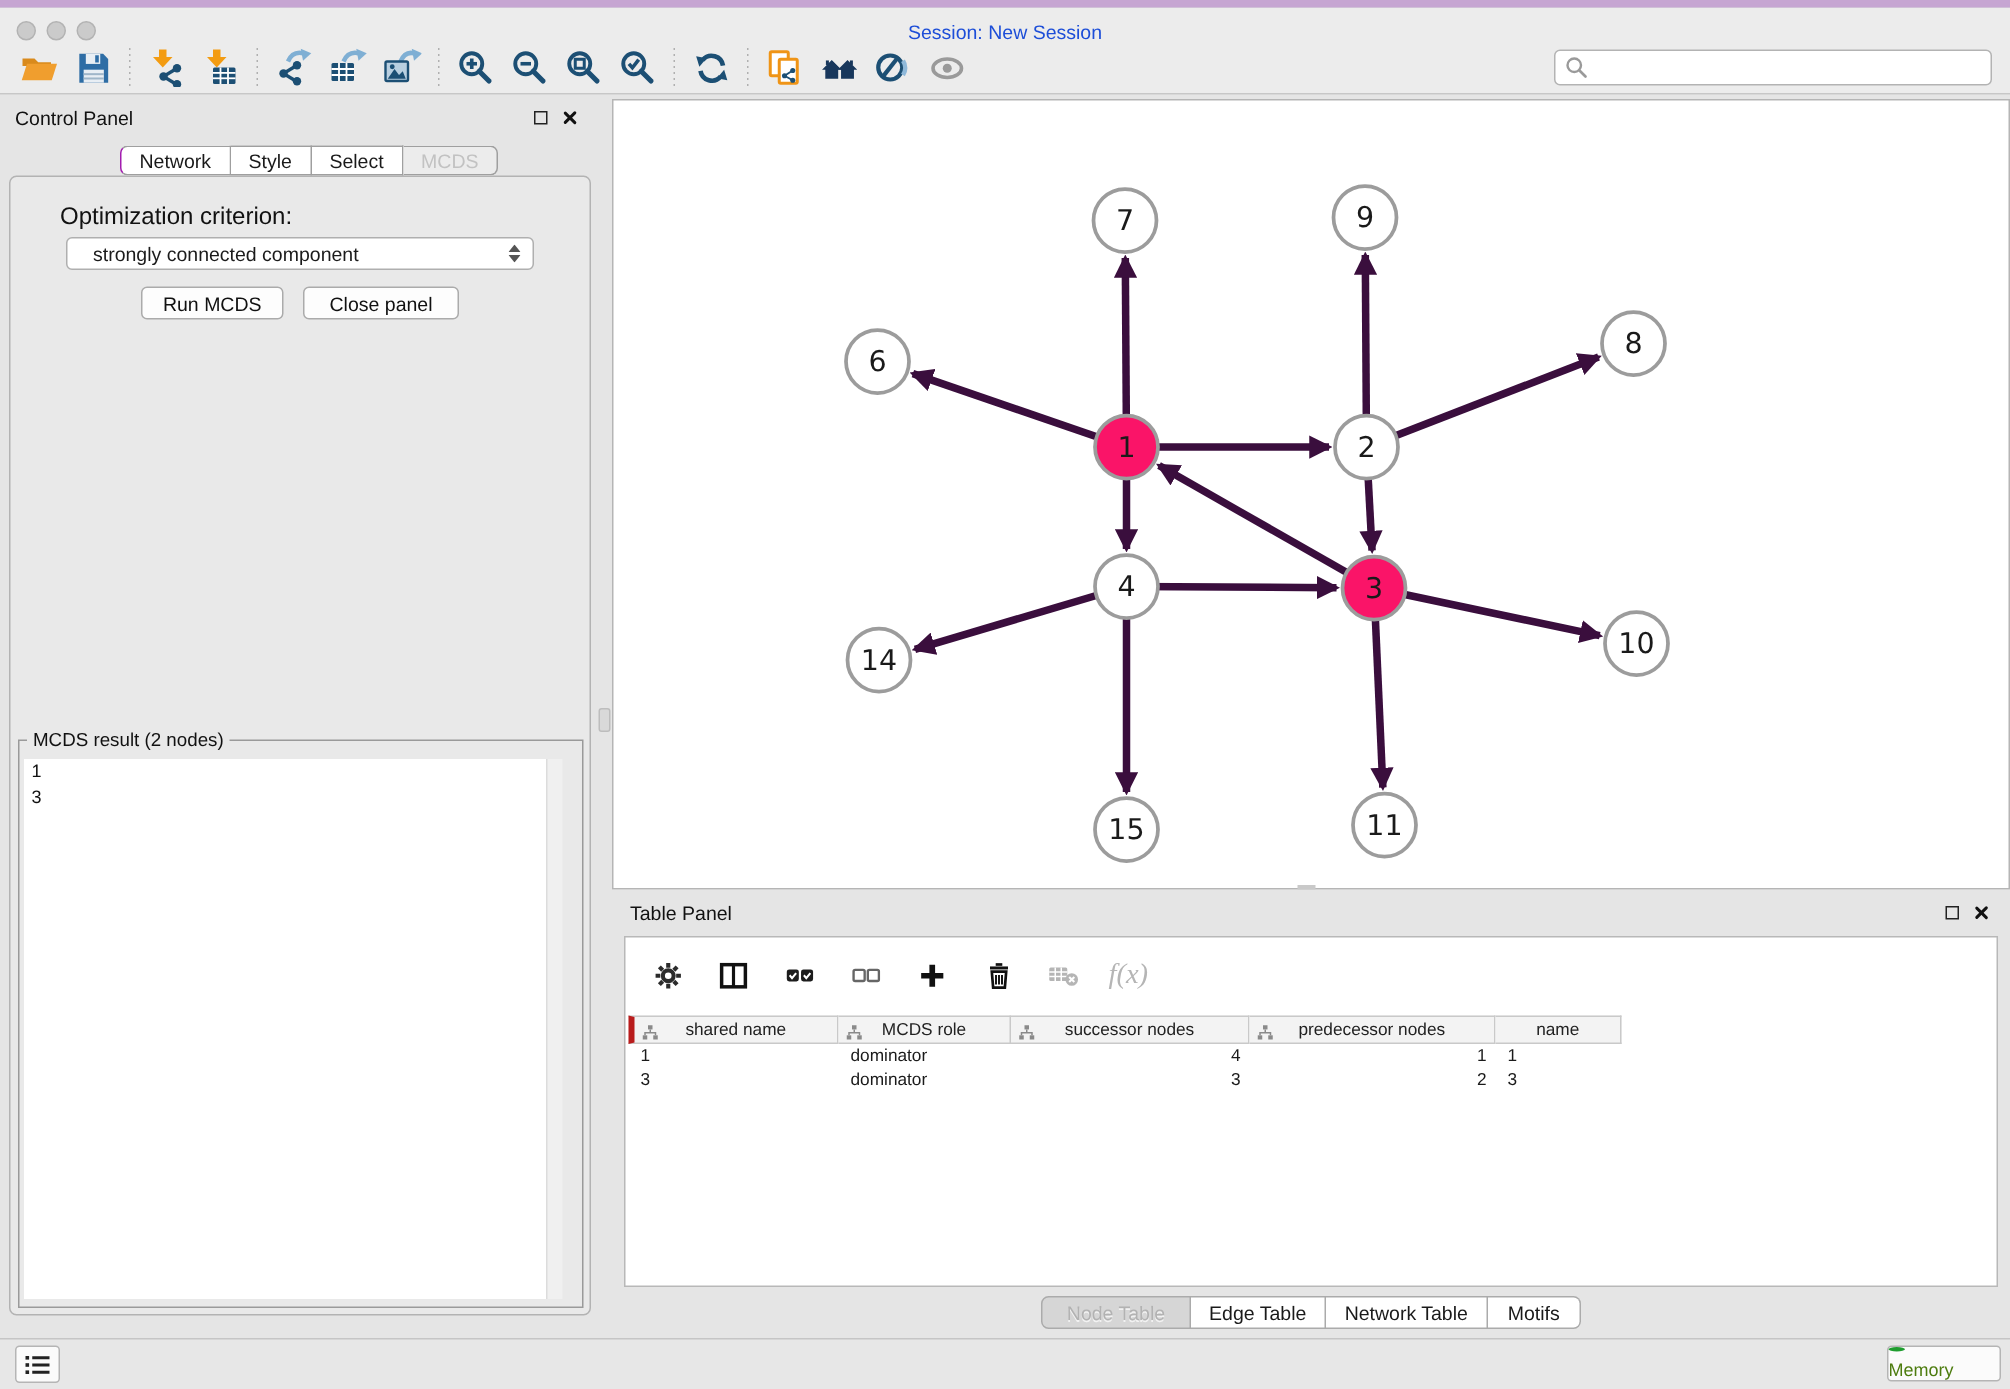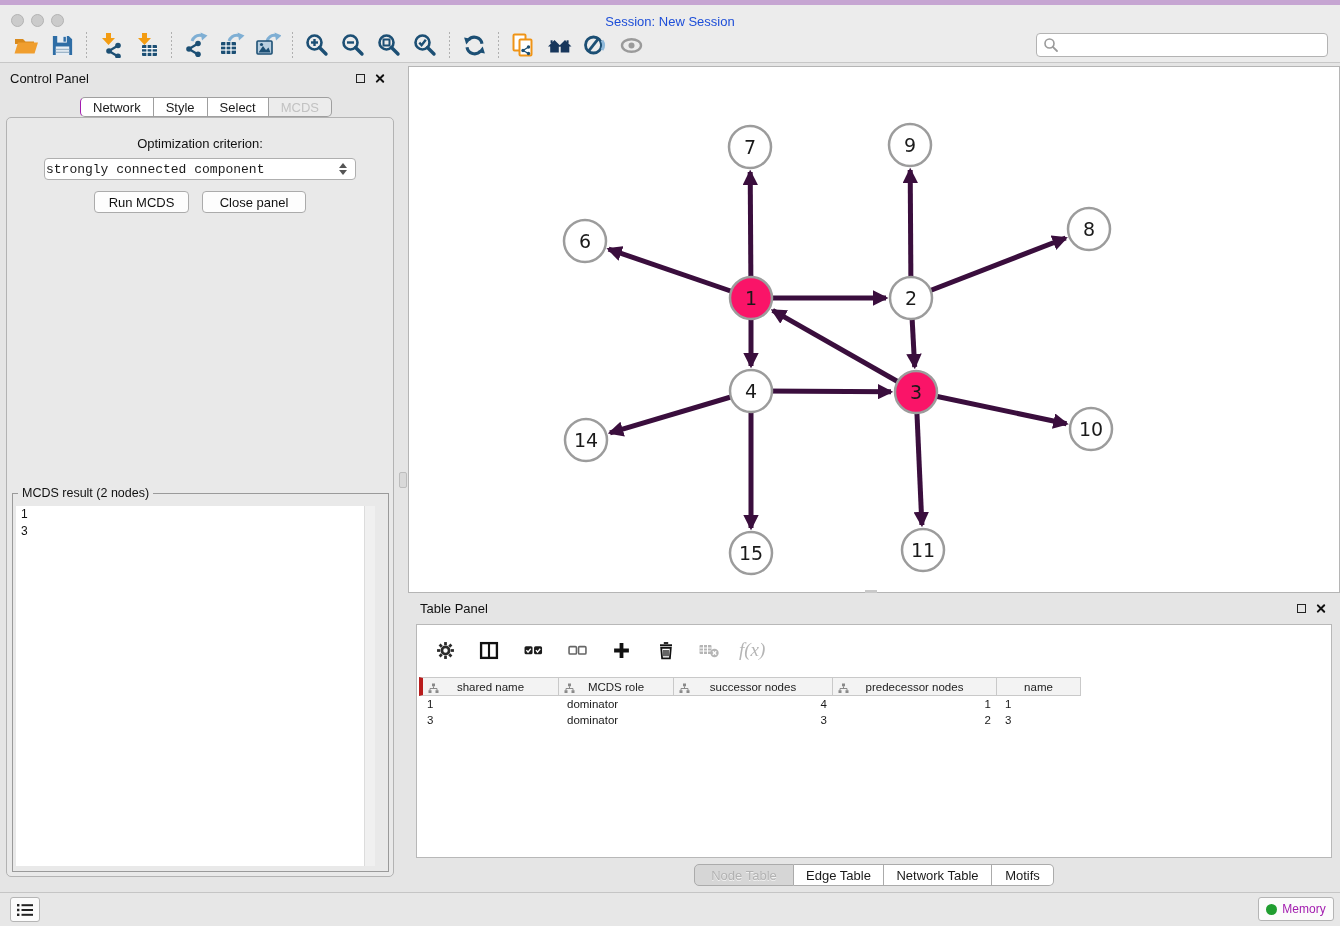--- a/index.html
+++ b/index.html
@@ -33,24 +33,24 @@
   .close-icon::before{transform:rotate(45deg);}
   .close-icon::after{transform:rotate(-45deg);}
   #cp-tabs{left:80px;top:97px;display:flex;}
   .seg-tab{height:20px;line-height:20px;text-align:center;font-size:13px;background:#fff;color:#1a1a1a;
            border:1px solid #9f9f9f;border-left:none;padding:0 12px;box-sizing:border-box;}
   .seg-tab:first-child{border-left:1px solid #a21caf;border-radius:5px 0 0 5px;}
   .seg-tab:last-child{border-radius:0 5px 5px 0;}
   .seg-tab.selected{background:#ececec;color:#c2c2c2;}
   #cp-pane{left:6px;top:117px;width:388px;height:760px;background:#e9e9e9;border:1px solid #b3b3b3;
            border-radius:5px;box-sizing:border-box;}
-  #opt-label{left:0px;top:136px;width:400px;text-align:center;font-size:13px;color:#111;}
+  #opt-label{left:0px;top:136px;width:400px;font-size:16px;color:#111;padding-left:40px;}
   #criterion-select{left:44px;top:158px;width:312px;height:22px;background:#fff;border:1px solid #afafaf;
                     border-radius:4px;box-sizing:border-box;display:flex;align-items:center;font-size:13px;}
-  #criterion-value{padding-left:1px;flex:1;font-family:Liberation Mono, monospace;}
+  #criterion-value{padding-left:17px;flex:1;}
   #stepper{width:16px;display:flex;flex-direction:column;align-items:center;gap:2px;padding-right:4px;}
   .push-btn{height:22px;background:#fdfdfd;border:1px solid #ababab;border-radius:4px;font-size:13px;
             color:#111;display:flex;align-items:center;justify-content:center;box-sizing:border-box;
             font-family:"Liberation Sans",sans-serif;}
   #run-btn{left:94px;top:191px;width:95px;}
   #close-panel-btn{left:202px;top:191px;width:104px;}
   #mcds-fieldset{left:12px;top:493px;width:377px;height:379px;border:1px solid #9a9a9a;box-sizing:border-box;}
   #mcds-legend{left:18px;top:486px;background:#e9e9e9;padding:0 4px;font-size:12.5px;color:#111;}
   #mcds-text{left:16px;top:506px;width:348px;height:360px;background:#fff;overflow:hidden;}
   #mcds-scroll{left:364px;top:506px;width:11px;height:360px;background:#f0f0f0;border-left:1px solid #dcdcdc;box-sizing:border-box;}
@@ -102,21 +102,21 @@
             border:1px solid #ababab;border-left:none;box-sizing:border-box;}
   .seg-tab2:first-child{border-left:1px solid #ababab;border-radius:5px 0 0 5px;}
   .seg-tab2:last-child{border-radius:0 5px 5px 0;}
   .seg-tab2.selected{background:#d6d6d6;color:#b2b2b2;text-shadow:0 1px 0 #f2f2f2;}
 
   
   #status-bar{left:0;top:892px;width:1340px;height:34px;background:#e7e7e7;border-top:1px solid #c5c5c5;box-sizing:border-box;}
   #list-btn{left:10px;top:897px;width:30px;height:25px;background:#fbfbfb;border:1px solid #b5b5b5;border-radius:3px;
             box-sizing:border-box;display:flex;align-items:center;justify-content:center;}
   #memory-btn{left:1258px;top:897px;width:76px;height:24px;background:#fbfbfb;border:1px solid #b5b5b5;border-radius:3px;
-              box-sizing:border-box;display:flex;align-items:center;justify-content:center;gap:5px;font-size:12px;color:#a21caf;}
+              box-sizing:border-box;display:flex;justify-content:center;gap:5px;font-size:12px;color:#4d7c0f;flex-direction:column;}
   #memory-dot{width:11px;height:11px;border-radius:50%;background:#1f9d2f;}
 </style>
 </head>
 <body>
 
 <div id="app">
 
   <div class="abs" id="accent-strip"></div>
   <div class="abs" id="main-titlebar">
     <div class="abs" id="main-traffic">

